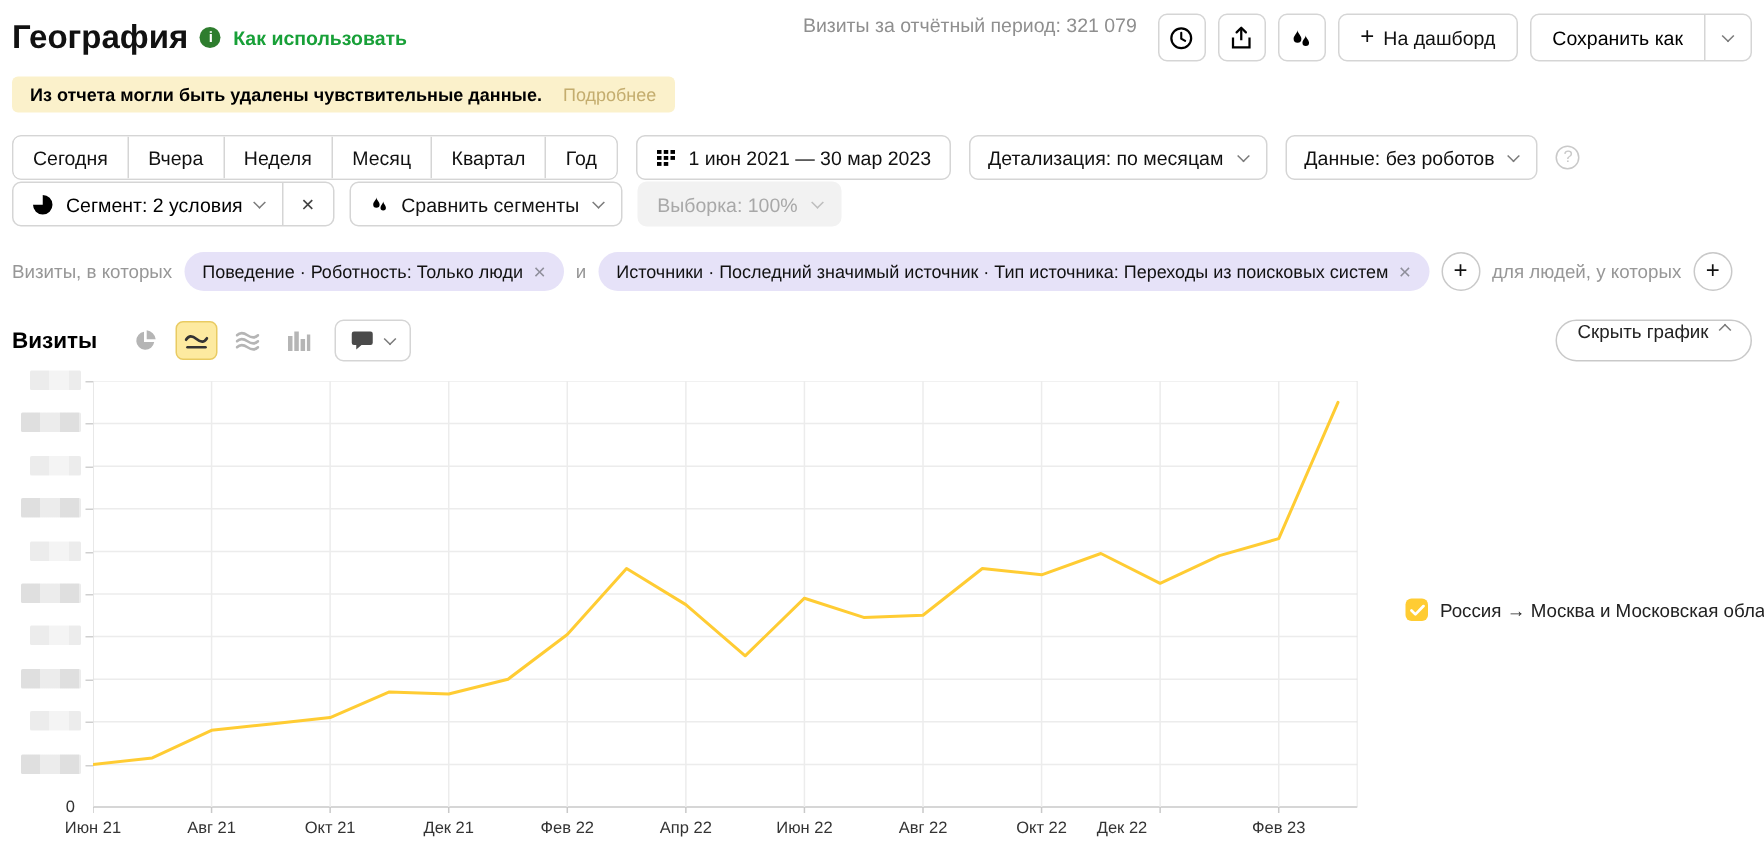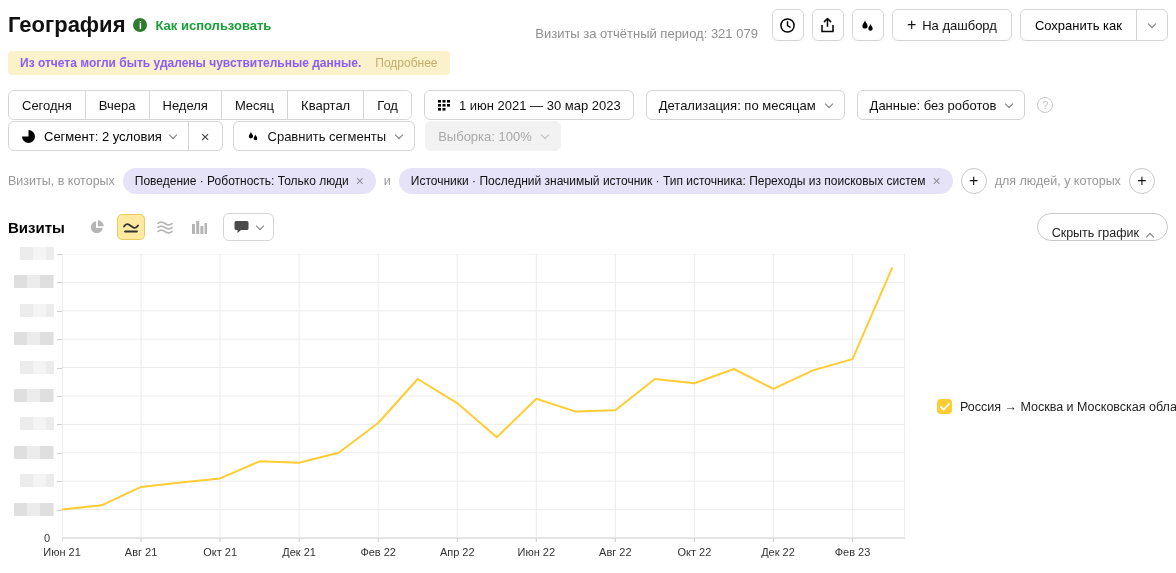--- a/index.html
+++ b/index.html
@@ -6,38 +6,38 @@
   body { background:#fff; font-family:"Liberation Sans", sans-serif; color:#000; }
   .page { width:1176px; height:573px; background:#fff; padding:8px 8px 0 8px; position:relative; overflow:hidden; }
 
   
   .hdr { display:flex; justify-content:space-between; align-items:center; height:34px; }
   .hdr-left { display:flex; align-items:center; gap:8px; }
   .page-title { font-size:22px; font-weight:700; color:#111; }
   .info-ic { width:14px; height:14px; border-radius:50%; background:#2e7d2e; color:#fff; font-size:10px; font-weight:bold;
              display:inline-flex; align-items:center; justify-content:center; font-style:normal; }
   .help-link { color:#18a038; font-size:13px; font-weight:600; text-decoration:none; cursor:pointer; }
-  .hdr-right { display:flex; align-items:flex-end; gap:8px; }
+  .hdr-right { display:flex; align-items:flex-start; gap:8px; }
   .visits-sum { color:#8f8f8f; font-size:13px; margin-right:6px; }
   .icobtn { width:32px; height:32px; border:1px solid #d5d5d5; border-radius:6px; background:#fff; display:inline-flex;
             align-items:center; justify-content:center; cursor:pointer; }
   .btn { height:32px; border:1px solid #d5d5d5; border-radius:6px; background:#fff; font-size:13px; padding:0 14px;
          display:inline-flex; align-items:center; gap:6px; cursor:pointer; font-family:inherit; color:#111; }
   .plus-glyph { font-size:16px; font-weight:400; line-height:1; }
   .split-btn { height:32px; border:1px solid #d5d5d5; border-radius:6px; background:#fff; display:inline-flex; align-items:stretch; cursor:pointer; }
   .split-main { display:flex; align-items:center; padding:0 14px; font-size:13px; }
   .split-arrow { display:flex; align-items:center; padding:0 12px; border-left:1px solid #d5d5d5; }
   .chev { display:inline-block; width:6px; height:6px; border-right:1.5px solid #7a7a7a; border-bottom:1.5px solid #7a7a7a;
           transform:rotate(45deg); margin-top:-3px; }
   .chev.up { transform:rotate(-135deg); margin-top:3px; }
 
   
   .banner { display:inline-flex; align-items:center; gap:14px; background:#fbf1cb; border-radius:4px;
             padding:5px 12px; margin-top:9px; font-size:12px; }
-  .banner-text { font-weight:700; color:#8b5cf6; }
+  .banner-text { font-weight:700; color:#000000; }
   .banner-link { color:#c4ad6e; cursor:pointer; }
 
   
   .row { display:flex; align-items:center; gap:10px; }
   .row-period { margin-top:15px;gap:12px; }
   .row-segment { margin-top:1px; }
   .seg-group { display:inline-flex; border:1px solid #d5d5d5; border-radius:6px; overflow:hidden; background:#fff; }
   .seg-group > button { border:none; border-left:1px solid #d5d5d5; background:#fff; height:28px; padding:0 13px;
                         font-size:13px; font-family:inherit; cursor:pointer; color:#111; }
   .seg-group > button:first-child { border-left:none; }
@@ -65,21 +65,21 @@
   
   .chart-hdr { margin-top:19px; display:flex; align-items:center; }
   .metric-label { font-size:15px; font-weight:700; margin-right:18px; }
   .cticons { display:flex; align-items:center; gap:6px; }
   .ctype { width:28px; height:26px; display:inline-flex; align-items:center; justify-content:center; border-radius:5px;
            cursor:pointer; background:transparent; border:1px solid transparent; }
   .ctype.selected { background:#fdeaa0; border-color:#e9cb62; }
   .comment-btn { margin-left:10px; height:28px; border:1px solid #d5d5d5; border-radius:6px; background:#fff;
                  display:inline-flex; align-items:center; gap:8px; padding:0 10px; cursor:pointer; }
   .hide-chart { margin-left:auto; height:28px; border:1px solid #c9c9c9; border-radius:14px; background:#fff;
-                font-size:12.5px; padding:0 14px; display:inline-flex; align-items:flex-end; gap:8px; cursor:pointer;
+                font-size:12.5px; padding:0 14px; display:inline-flex; align-items:flex-start; gap:8px; cursor:pointer;
                 font-family:inherit; color:#222; }
 
   
   .chart-sec { margin-top:13px; display:flex; }
   .y-col { width:54px; position:relative; height:284px; flex:0 0 54px; }
   .blur-block { position:absolute; right:8px; height:13px; border-radius:1px;
                 background-image:repeating-linear-gradient(90deg, #dedede 0 13px, #ececec 13px 26px);
                 filter:blur(0.4px); }
   .y-tick { position:absolute; right:0; width:5px; height:1px; background:#cfcfcf; }
   .y-zero { position:absolute; right:12px; bottom:-6px; font-size:11px; color:#333; }
@@ -353,21 +353,21 @@
       <div id="x-axis">
           <span class="x-lbl" style="left: 0px;">Июн 21</span>
           <span class="x-lbl" style="left: 79.0476px;">Авг 21</span>
           <span class="x-lbl" style="left: 158.095px;">Окт 21</span>
           <span class="x-lbl" style="left: 237.143px;">Дек 21</span>
           <span class="x-lbl" style="left: 316.19px;">Фев 22</span>
           <span class="x-lbl" style="left: 395.238px;">Апр 22</span>
           <span class="x-lbl" style="left: 474.286px;">Июн 22</span>
           <span class="x-lbl" style="left: 553.333px;">Авг 22</span>
           <span class="x-lbl" style="left: 632.381px;">Окт 22</span>
-          <span class="x-lbl" style="left: 716px;">Дек 22</span>
+          <span class="x-lbl" style="left: 686px;">Дек 22</span>
           <span class="x-lbl" style="left: 790.476px;">Фев 23</span>
         </div>
     </div>
     <div class="legend-col">
       <div class="legend-item">
         <span class="legend-check" id="legend-check" style="background: rgb(255, 204, 51);">
           <svg width="10" height="8" viewBox="0 0 10 8">
               <path d="M1 4l2.6 2.6L9 1" fill="none" stroke="#fff" stroke-width="1.8" stroke-linecap="round" stroke-linejoin="round"></path>
             </svg>
         </span>

